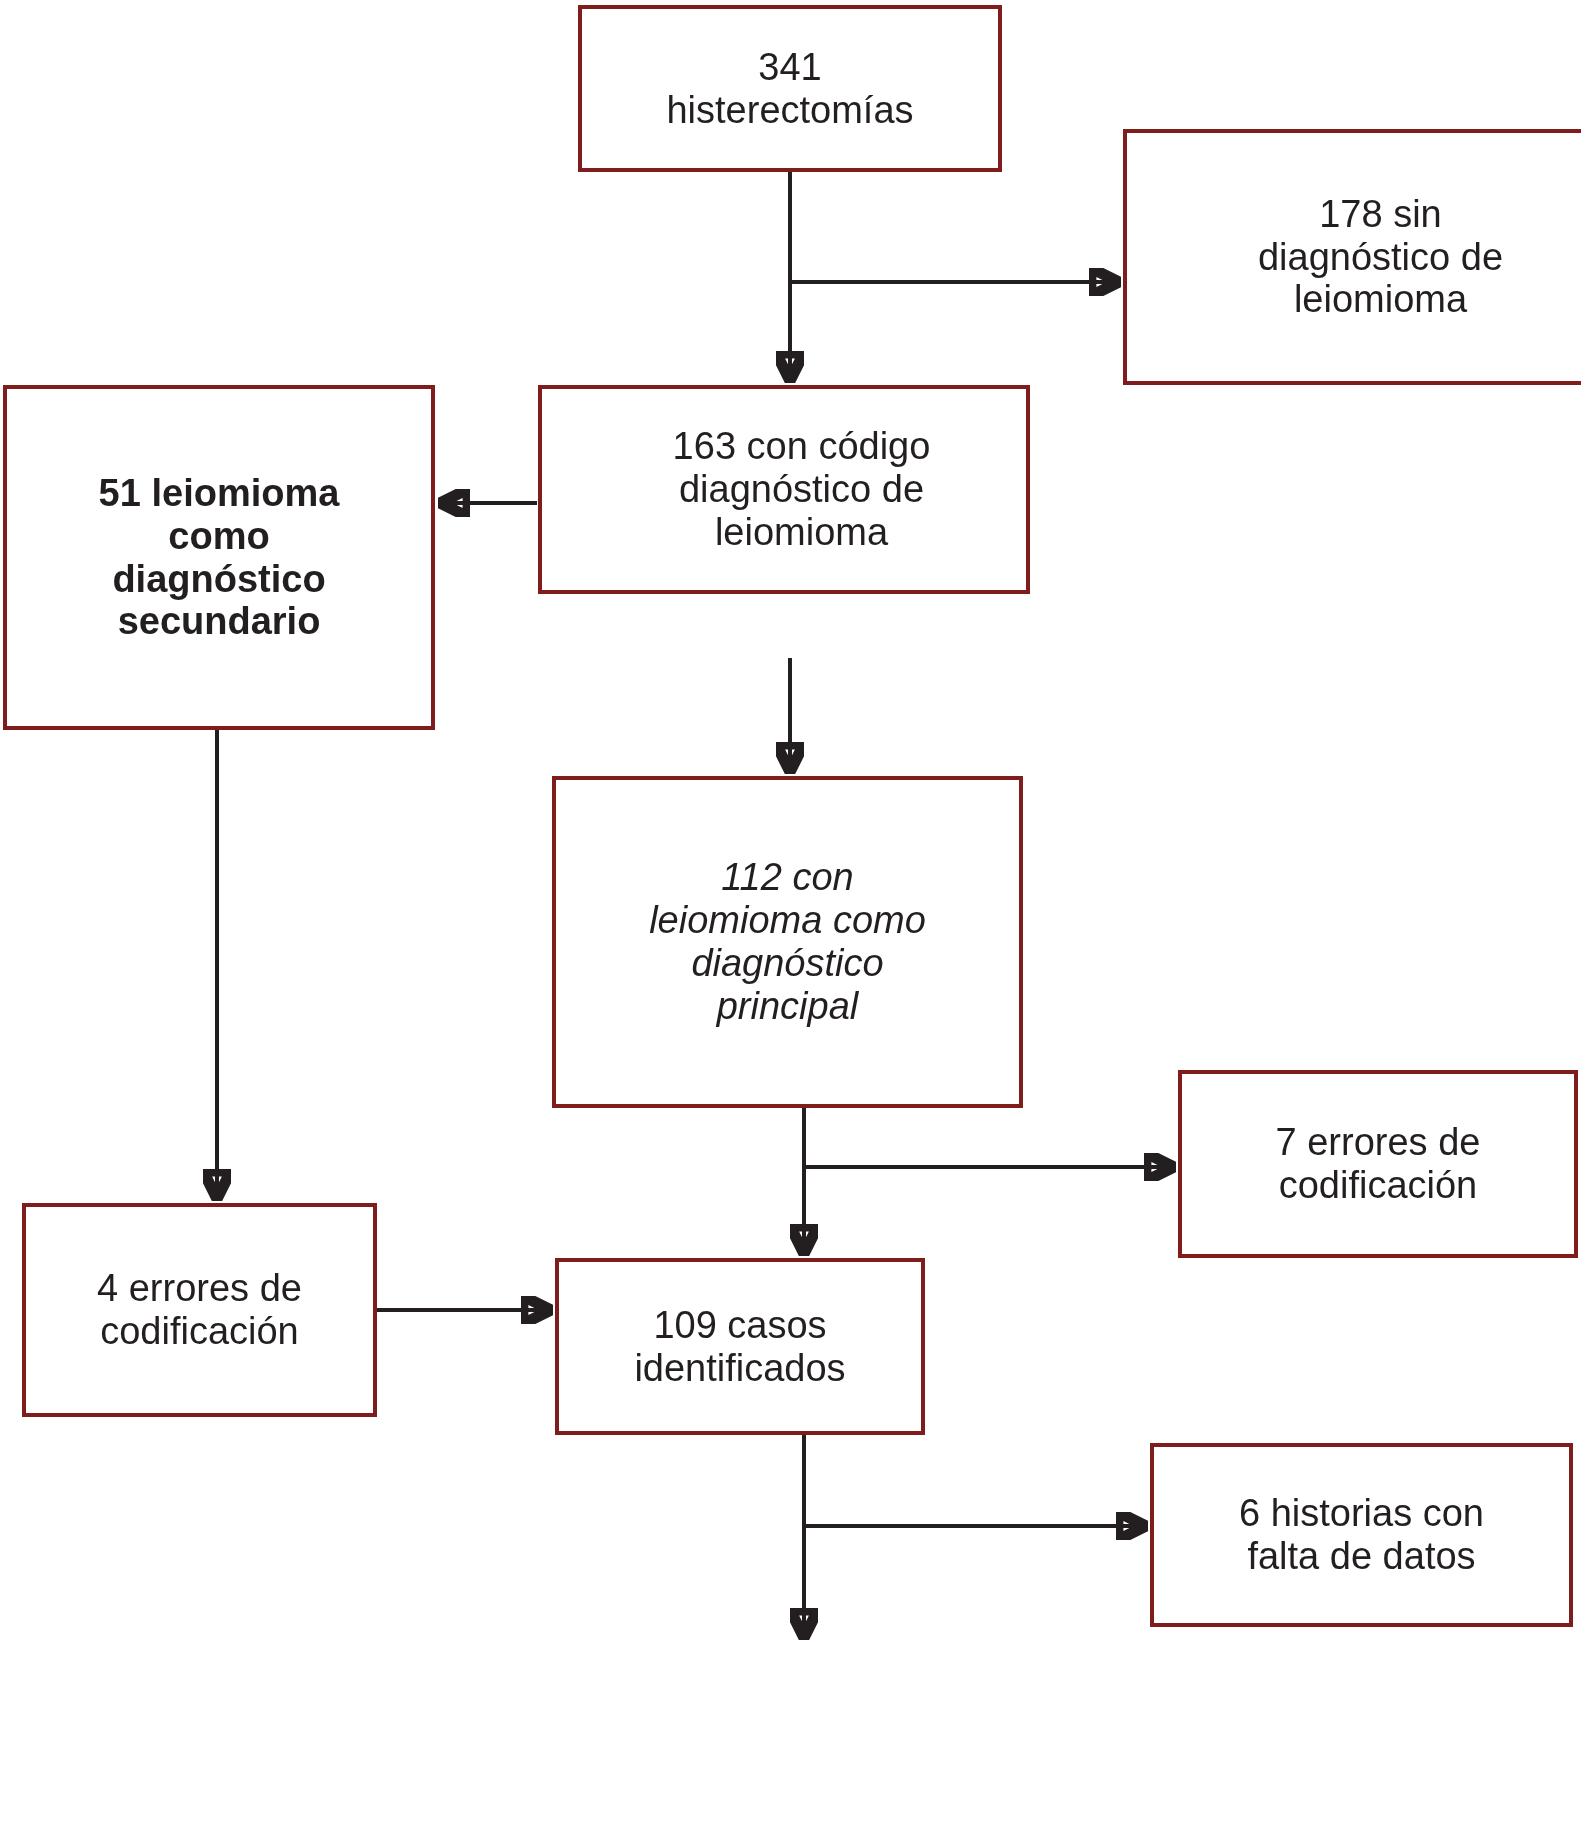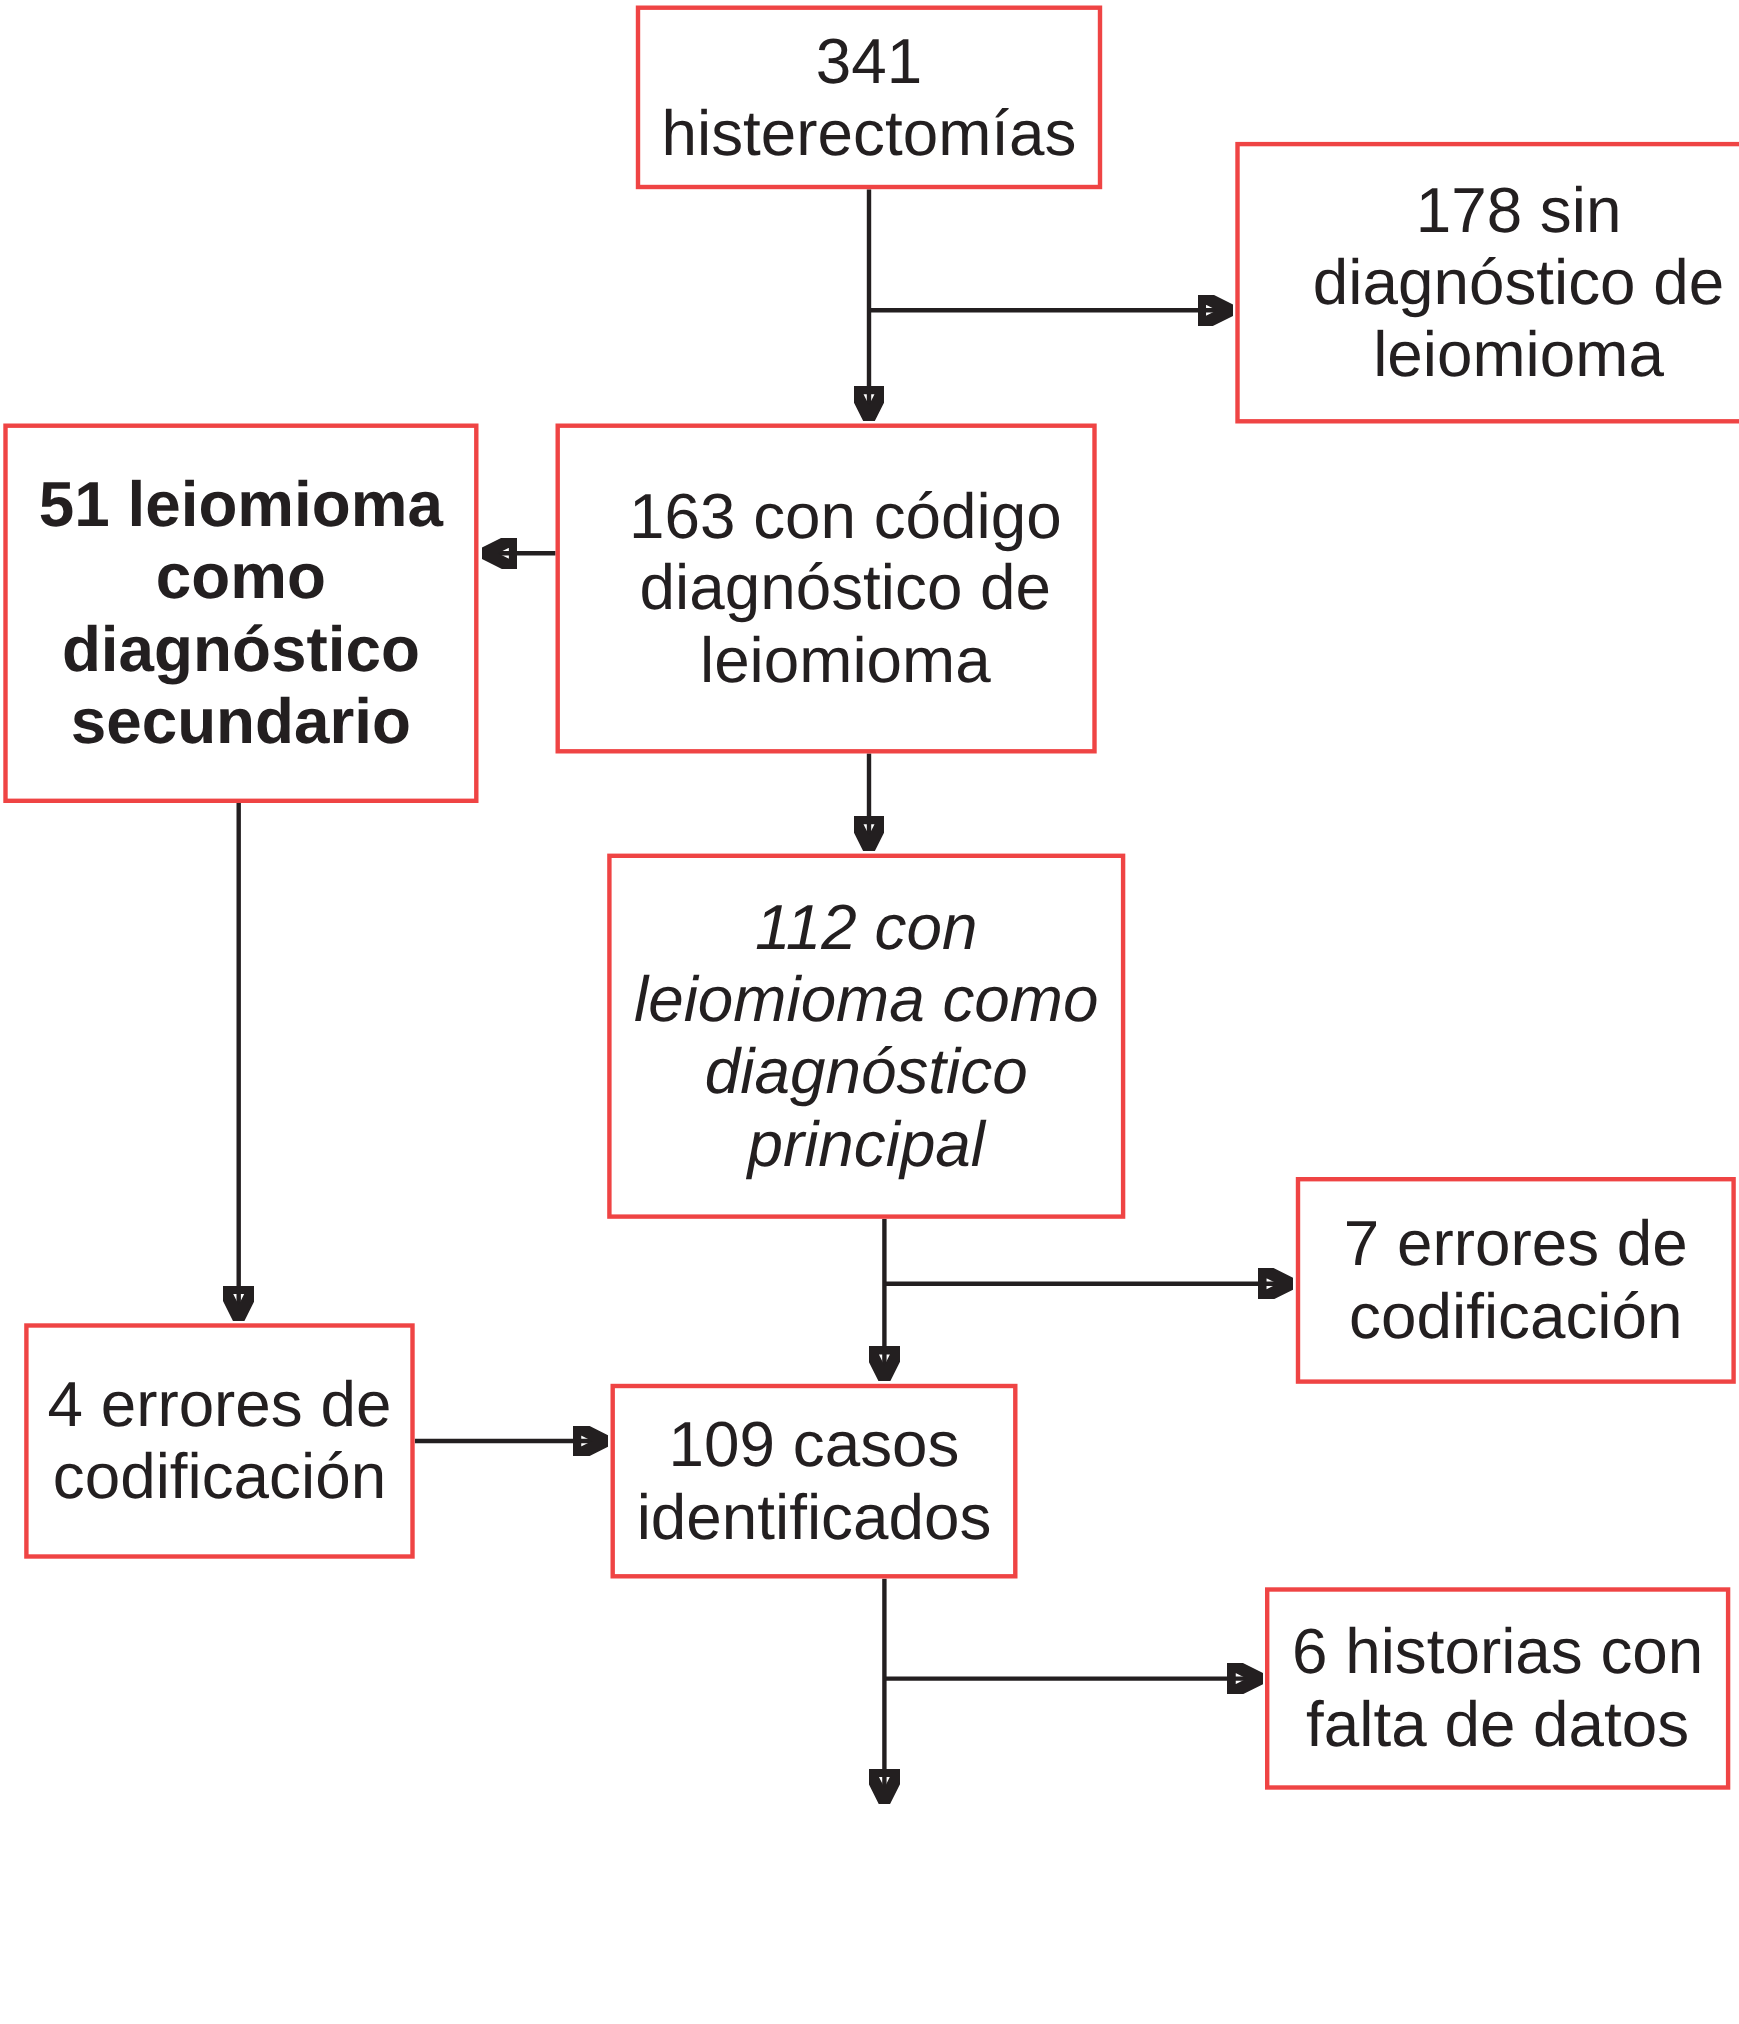--- a/index.html
+++ b/index.html
@@ -24,28 +24,28 @@
     pointer-events: none;
   }
   .connectors path {
     stroke: #231f20;
     stroke-width: 4;
     fill: none;
   }
   .node {
     position: absolute;
     box-sizing: border-box;
-    border: 4px solid #ef4444;
+    border: 4px solid #7f1d1d;
     background: #ffffff;
     display: flex;
     align-items: center;
     justify-content: center;
     text-align: center;
     white-space: pre-line;
-    font-size: 58px;
+    font-size: 38px;
     line-height: 1.13;
     color: #231f20;
     letter-spacing: 0px;
   }
 </style>
 </head>
 <body>
 
 <div class="canvas">
 
@@ -67,21 +67,21 @@
     <path d="M804 1526 L1143 1526" marker-end="url(#ah)"></path>
   </svg>
 
   <div class="node" style="left:578px; top:5px; width:424px; height:167px;">341
 histerectomías</div>
 
   <div class="node" style="left:1123px; top:129px; width:515px; height:256px;">178 sin
 diagnóstico de
 leiomioma</div>
 
-  <div class="node" style="left:505px; top:385px; width:492px; height:300px;padding-left:35px;">163 con código
+  <div class="node" style="left:538px; top:385px; width:492px; height:209px;padding-left:35px;">163 con código
 diagnóstico de
 leiomioma</div>
 
   <div class="node" style="left:3px; top:385px; width:432px; height:345px;font-weight:bold;">51 leiomioma
 como
 diagnóstico
 secundario</div>
 
   <div class="node" style="left:552px; top:776px; width:471px; height:332px;font-style:italic;">112 con
 leiomioma como

